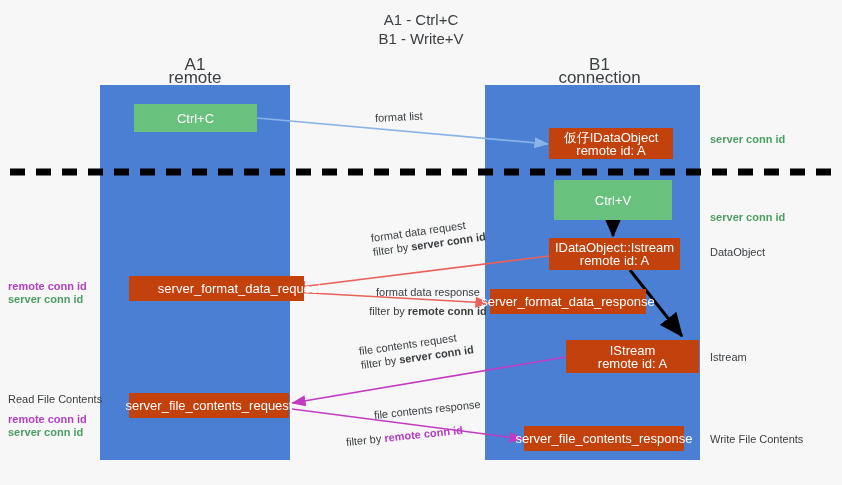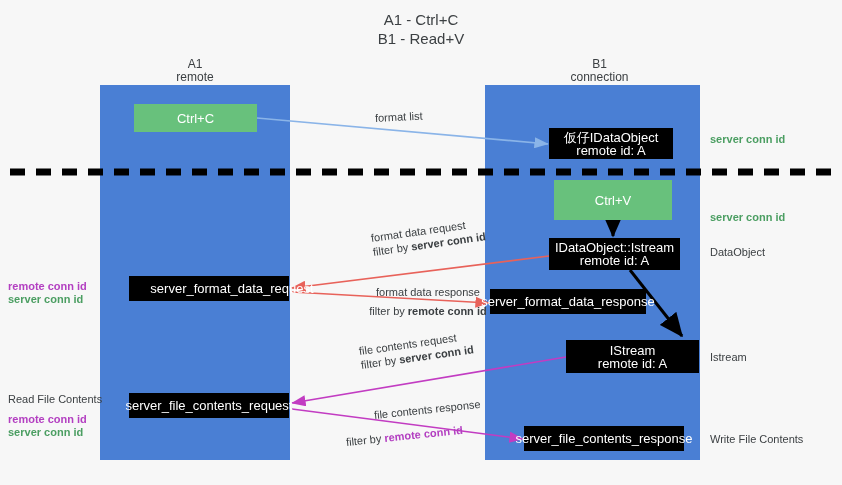--- a/index.html
+++ b/index.html
@@ -13,58 +13,58 @@
 
   
   .title{
     position:absolute;left:0;right:0;top:10px;
     text-align:center;font-size:15px;line-height:19px;color:#3c4043;
   }
   .title div{white-space:pre;}
 
   
   .lane-head{
-    position:absolute;text-align:center;font-size:12px;line-height:13px;color:#3c4043;
+    position:absolute;text-align:center;font-size:17px;line-height:13px;color:#3c4043;
   }
 
   
   .lane{position:absolute;background:#4a7fd4;}
   #lane-a1{left:100px;top:85px;width:190px;height:375px;}
   #lane-b1{left:485px;top:85px;width:215px;height:375px;}
 
   
   svg.layer{position:absolute;left:0;top:0;width:842px;height:485px;overflow:visible;}
   svg.layer.under{z-index:2;}
 
   
   .node{
     position:absolute;z-index:5;box-sizing:border-box;
     display:flex;flex-direction:column;align-items:center;justify-content:center;
     color:#ffffff;font-size:13px;line-height:13px;text-align:center;
   }
   .node.green{background:#68c17c;}
-  .node.orange{background:#000000;}
+  .node.orange{background:#c2410c;}
 
   
   .lbl{position:absolute;z-index:6;font-size:11px;line-height:14px;white-space:nowrap;}
   .lbl.dark{color:#3c4043;}
   .lbl.green{color:#4b9e62;font-weight:bold;}
   .lbl.magenta{color:#b33fc1;font-weight:bold;}
   .lbl b.magenta{color:#b33fc1;}
   .center{text-align:center;}
   .stack{position:absolute;z-index:6;font-size:11px;line-height:14px;white-space:nowrap;}
 </style>
 </head>
 <body>
 
 <div id="stage">
 
   <div class="title">
     <div>A1 - Ctrl+C</div>
-    <div>B1 - Read+V</div>
+    <div>B1 - Write+V</div>
   </div>
 
   <div class="lane-head" style="left:100px;top:58px;width:190px;">
     <div>A1</div>
     <div>remote</div>
   </div>
   <div class="lane-head" style="left:492px;top:58px;width:215px;">
     <div>B1</div>
     <div>connection</div>
   </div>
@@ -121,21 +121,21 @@
   <div class="node orange" style="left:549px;top:238px;width:131px;height:32px;">
     <span>IDataObject::Istream</span>
     <span>remote id: A</span>
   </div>
 
   <div class="node orange" style="left:566px;top:340px;width:133px;height:33px;">
     <span>IStream</span>
     <span>remote id: A</span>
   </div>
 
-  <div class="node orange" style="left:129px;top:276px;width:160px;height:25px;padding-left:46px;">
+  <div class="node orange" style="left:129px;top:276px;width:175px;height:25px;padding-left:46px;">
     <span>server_format_data_request</span>
   </div>
 
   <div class="node orange" style="left:490px;top:289px;width:156px;height:25px;">
     <span>server_format_data_response</span>
   </div>
 
   <div class="node orange" style="left:524px;top:426px;width:160px;height:25px;">
     <span>server_file_contents_response</span>
   </div>

